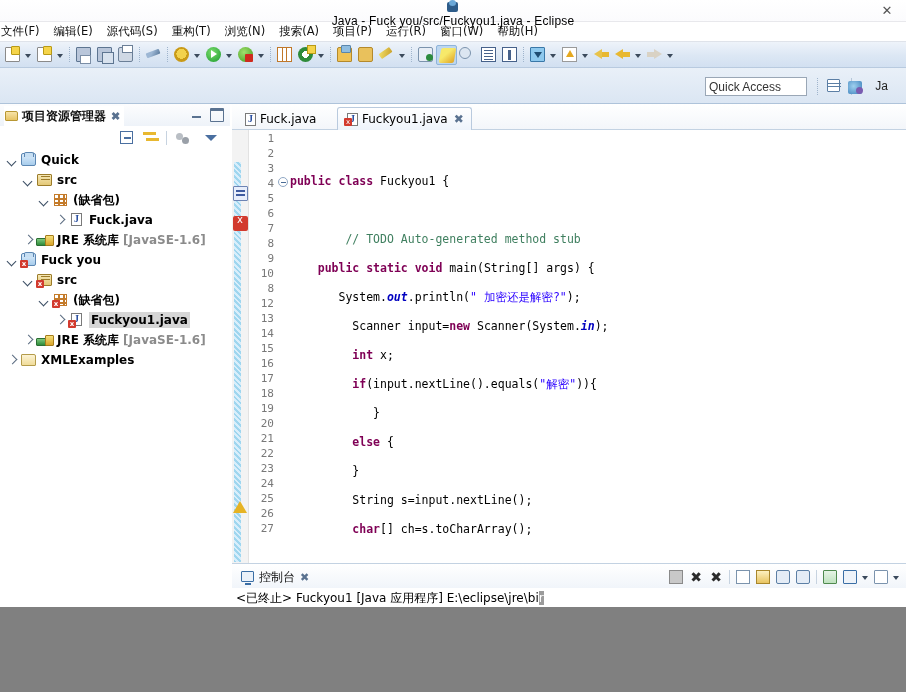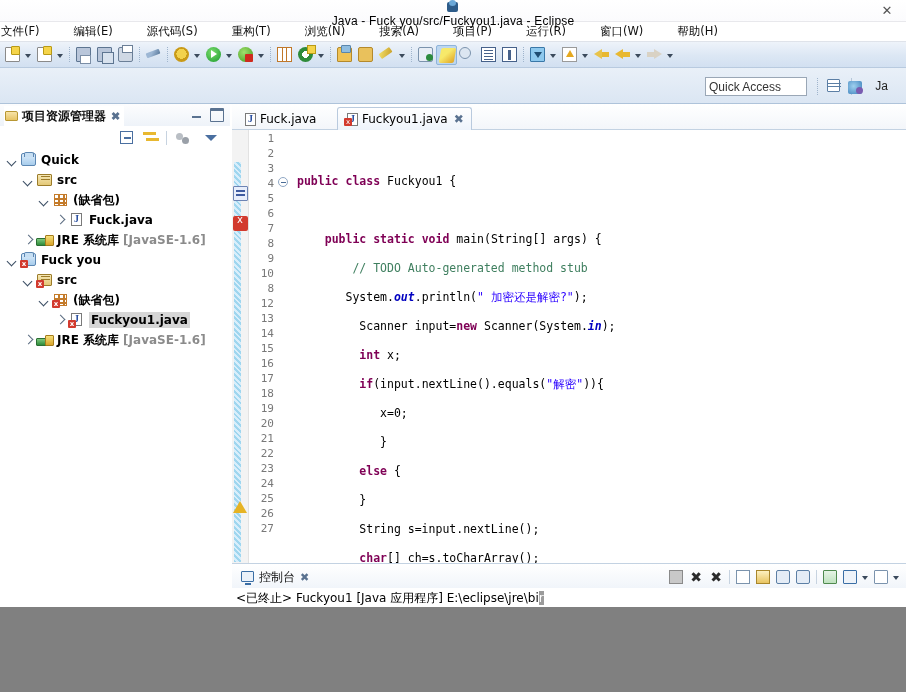--- a/index.html
+++ b/index.html
@@ -52,21 +52,20 @@
   }
 
   
   .menubar {
     height: 20px; width: 906px;
     background: #ffffff;
     display: flex; align-items: center;
     font-size: 12px; color: #111;
     padding-left: 0px;
     border-bottom: 1px solid #dfe3ea;
-    gap: 20px;
   }
   .menu-item {
     padding: 2px 7px 3px 7px;
     white-space: nowrap;
     font-family: "DejaVu Sans", "Liberation Sans", sans-serif;
     font-size: 11.5px;
   }
   .menu-item:first-child { margin-left: -6px; }
 
   
@@ -356,21 +355,20 @@
   .foldmark::after { content: ""; position: absolute; left: 2px; top: 3.5px; width: 5px; height: 1.5px; background: #4a6c96; }
 
   .codearea {
     position: absolute; left: 58px; top: 0; right: 0; bottom: 18px;
     font-family: "DejaVu Sans Mono", monospace;
     font-size: 11.5px;
     color: #000;
     white-space: pre;
     padding-top: 1px;
     overflow: hidden;
-    margin-left: 7px;
   }
   .codearea .ln { height: 15px; line-height: 15px; }
   .kw  { color: #7f0055; font-weight: bold; }
   .str { color: #2a00ff; }
   .cm  { color: #3f7f5f; }
   .sfld { color: #0000c0; font-style: italic; font-weight: bold; }
   .und { text-decoration-style: wavy; text-decoration-color: #c8c8c8; }
 
   .hscroll {
     position: absolute; left: 0; right: 0; bottom: 0; height: 17px;
@@ -666,20 +664,27 @@
             </span>
           <span class="tlabel-main">Fuckyou1.java</span>
         </div>
         <div class="trow" style="padding-left:20px;">
           <span class="twist closed"></span>
           <span class="nicon">
               <span class="nic-jre"></span>
             </span>
           <span class="tlabel-main">JRE 系统库</span>
           <span class="tlabel-grey">[JavaSE-1.6]</span>
+        </div>
+        <div class="trow" style="padding-left:4px;">
+          <span class="twist closed"></span>
+          <span class="nicon">
+              <span class="nic-folder"></span>
+            </span>
+          <span class="tlabel-main">XMLExamples</span>
         </div>
       </div>
     </div>
 
     <div class="editorarea">
       <div class="etabrow">
         <div class="etab inactive">
           <span class="eicon">
               <span class="nic-java"></span>
             </span>
@@ -730,27 +735,26 @@
           <div>26</div>
           <div>27</div>
         </div>
         <div class="foldcol">
           <div class="foldmark" style="top:47px;"></div>
         </div>
         <div class="codearea">
 <div class="ln"></div>
 <div class="ln"><span class="kw">public</span> <span class="kw">class</span> Fuckyou1 {</div>
 <div class="ln"></div>
+<div class="ln">        <span class="cm">// TODO Auto-generated method stub</span></div>
 <div class="ln">    <span class="kw">public</span> <span class="kw">static</span> <span class="kw">void</span> main(String[] args) {</div>
-<div class="ln">        <span class="cm">// TODO Auto-generated method stub</span></div>
 <div class="ln">       System.<span class="sfld">out</span>.println(<span class="str">" 加密还是解密?"</span>);</div>
 <div class="ln">         <span class="und">Scanner</span> input=<span class="kw">new</span> <span class="und">Scanner</span>(System.<span class="sfld">in</span>);</div>
 <div class="ln">         <span class="kw">int</span> x;</div>
 <div class="ln">         <span class="kw">if</span>(input.nextLine().equals(<span class="str">"解密"</span>)){</div>
-<div class="ln">            x=0;</div>
 <div class="ln">            }</div>
 <div class="ln">         <span class="kw">else</span> {</div>
 <div class="ln">         }</div>
 <div class="ln">         String s=input.nextLine();</div>
 <div class="ln">         <span class="kw">char</span>[] ch=s.toCharArray();</div>
 
 
 
 
 

